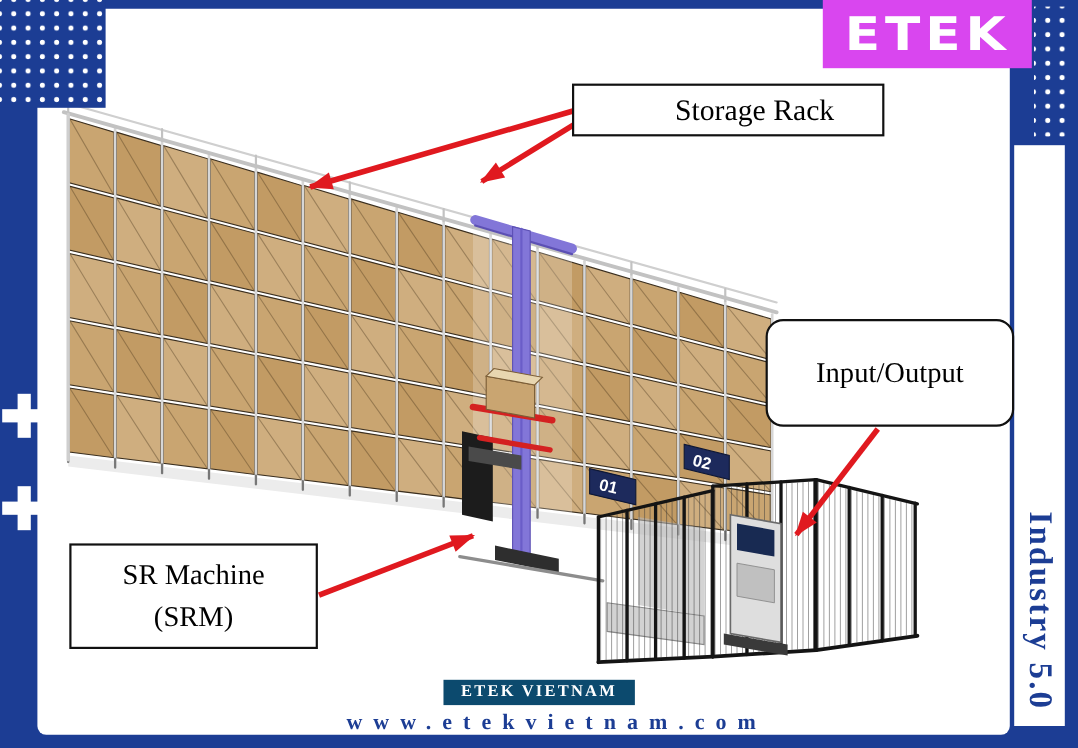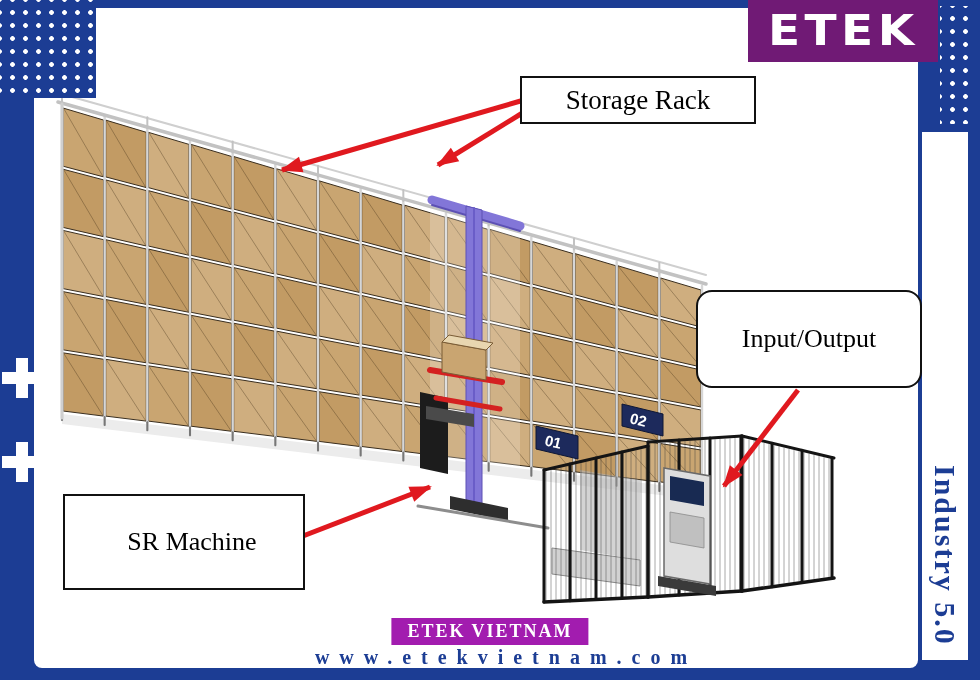--- a/index.html
+++ b/index.html
@@ -19,21 +19,21 @@
   .dots{
     background-image:radial-gradient(circle,#ffffff 2px,rgba(255,255,255,0) 2.7px);
     background-size:13px 13px;background-position:6px 6px;
   }
   .corner-patch{
     position:absolute;left:0;top:0;width:96px;height:98px;
     background-color:#1c3d94;z-index:4;
   }
   .logo-patch{
     position:absolute;left:748px;top:0;width:190px;height:62px;
-    background:#701a75;z-index:4;
+    background:#d946ef;z-index:4;
     display:flex;align-items:center;justify-content:center;
   }
   .logo-text{
     color:#ffffff;font-family:"DejaVu Sans",sans-serif;font-weight:900;
     font-size:42px;letter-spacing:4px;transform:scaleX(1.12);line-height:1;
   }
   .logo-dots{
     position:absolute;left:940px;top:6px;width:34px;height:118px;z-index:4;
   }
   .side-strip{
@@ -45,26 +45,26 @@
     writing-mode:vertical-rl;
     color:#1c3d94;font-family:"Liberation Serif",serif;font-weight:bold;
     font-size:30px;letter-spacing:2px;white-space:nowrap;
   }
   .label-box{
     position:absolute;background:#ffffff;border:2.5px solid #111111;
     color:#000;text-align:center;z-index:5;
     display:flex;flex-direction:column;align-items:center;justify-content:center;
     font-family:"Liberation Serif",serif;
   }
-  .lb-storage{left:520px;top:76px;width:232px;height:44px;font-size:27px;}
+  .lb-storage{left:520px;top:76px;width:232px;height:44px;font-size:27px;padding-left:48px;}
   .lb-io{left:696px;top:290px;width:222px;height:94px;font-size:26px;line-height:38px;border-radius:16px;}
-  .lb-srm{left:63px;top:494px;width:222px;height:92px;font-size:26px;line-height:38px;padding-left:16px;}
+  .lb-srm{left:63px;top:494px;width:222px;height:92px;font-size:26px;line-height:38px;}
   .footer-badge{
     position:absolute;left:50%;transform:translateX(-50%);top:618px;
-    background:#a21caf;color:#ffffff;font-weight:bold;font-size:18px;
+    background:#0c4a6e;color:#ffffff;font-weight:bold;font-size:15px;
     letter-spacing:2px;padding:3px 16px;z-index:5;font-family:"Liberation Serif",serif;
   }
   .footer-url{
     position:absolute;left:0;top:646px;width:980px;text-align:center;
     color:#1c3d94;font-size:20px;font-weight:bold;letter-spacing:0.5em;
     z-index:5;font-family:"Liberation Serif",serif;padding-left:16px;
   }
   .plus{position:absolute;width:40px;height:40px;z-index:6;}
   .plus::before{content:"";position:absolute;left:0;top:14px;width:40px;height:12px;background:#ffffff;}
   .plus::after{content:"";position:absolute;left:14px;top:0;width:12px;height:40px;background:#ffffff;}
@@ -400,19 +400,20 @@
 <div class="label-box lb-storage">
   <span>Storage Rack</span>
 </div>
 
 <div class="label-box lb-io">
   <span>Input/Output</span>
 </div>
 
 <div class="label-box lb-srm">
   <span>SR Machine</span>
+  <span>(SRM)</span>
 </div>
 
 <div class="footer-badge">ETEK VIETNAM</div>
 <div class="footer-url">www.etekvietnam.com</div>
 
 <div class="plus plus-1"></div>
 <div class="plus plus-2"></div>
 
 </body></html>

